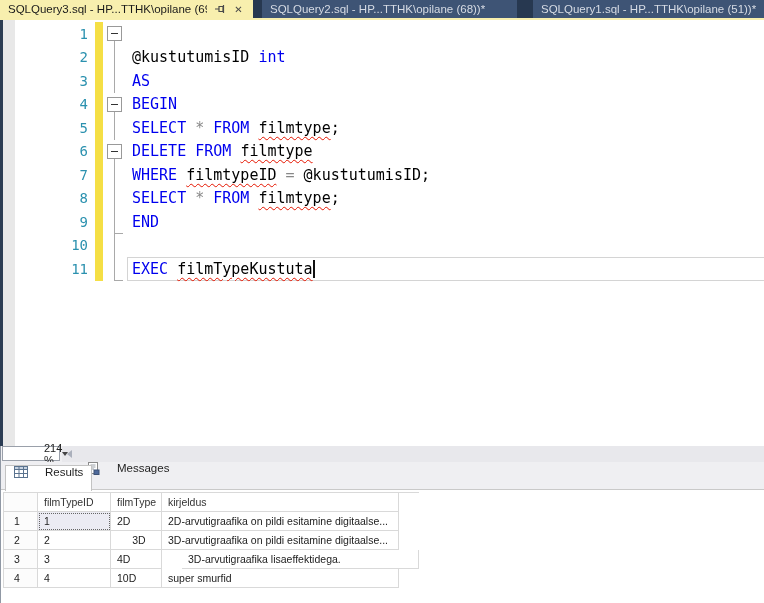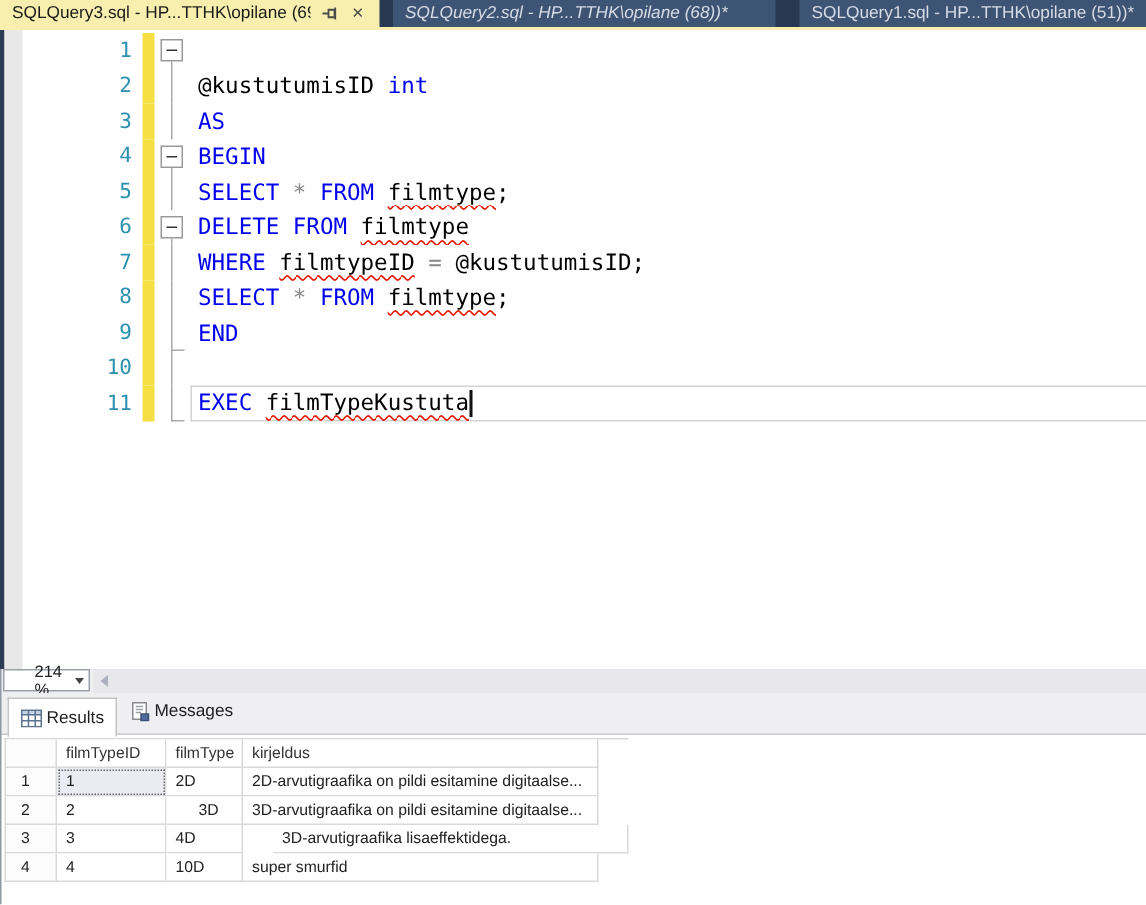--- a/index.html
+++ b/index.html
@@ -7,21 +7,21 @@
     font-family: "Liberation Sans", sans-serif; }
   #stage { position: relative; width: 764px; height: 603px; background:#fff; }
 
   
   .tabbar { position:absolute; left:0; top:0; width:764px; height:18px;
     background:#273850; display:flex; }
   .tab { height:18px; display:flex; align-items:center; gap:6px;
     padding:0 8px; font-size:11.5px; white-space:nowrap; overflow:hidden;
     color:#D6DBE4; background:#3E5475; cursor:default; }
   .tab:nth-child(1){ width:253px; }
-  .tab:nth-child(2){ width:255px; margin-left:9px;font-style:italic; }
+  .tab:nth-child(2){ width:255px; margin-left:9px; }
   .tab:nth-child(3){ margin-left:16px; flex:1;justify-content:flex-end; }
   .tab.active { background:#F8EFAE; color:#1A1A1A; }
   .tab .tlabel{ flex:1; overflow:hidden; white-space:nowrap; }
   .tab .ticon { width:13px; height:13px; display:flex; align-items:center; justify-content:center;
     color:#4A4A4A; font-size:10px; flex:0 0 auto; }
   .tab-underline { position:absolute; left:0; top:18px; width:764px; height:2px; background:#F8EFAE; }
 
   
   .editor { position:absolute; left:0; top:20px; width:764px; height:426px; background:#fff; }
   .edge-strip { position:absolute; left:0; top:0; width:3px; height:426px; background:#2B3C53; }
@@ -48,33 +48,33 @@
   .tk-err { color:#000; text-decoration-line:underline; text-decoration-style:wavy;
     text-decoration-color:#E51400; text-decoration-thickness:1px; text-underline-offset:3px; }
   .caret { display:inline-block; width:2px; height:18px; background:#111; vertical-align:middle; margin-left:0px; }
   .current-box { position:absolute; left:127px; right:0; height:24px;
     border:1px solid #D4D4D4; border-right:none; z-index:0; }
 
   
   .statusrow { position:absolute; left:0; top:446px; width:764px; height:16px; background:#EFEFF2; }
   .zoom-combo { position:absolute; left:2px; top:0px; width:58px; height:15px; background:#fff;
     border:1px solid #9AA0AA; display:flex; align-items:center; font-size:11px; color:#222; cursor:default; }
-  .zoom-value { flex:1; padding-left:20px; }
+  .zoom-value { flex:1; padding-left:1px;margin-left:40px; }
   .zoom-arrow { width:13px; height:100%; display:flex; align-items:center; justify-content:center; }
   .zoom-arrow::after { content:""; border-left:3.5px solid transparent; border-right:3.5px solid transparent;
     border-top:4px solid #444; }
   .hscroll { position:absolute; left:62px; right:0; top:0; height:16px; background:#E8E8EC; }
   .hs-left { position:absolute; left:5px; top:4px; width:0; height:0;
     border-top:4px solid transparent; border-bottom:4px solid transparent; border-right:5px solid #ABB0BC; }
 
   
   .results-strip { position:absolute; left:0; top:462px; width:764px; height:28px;
     background:#EFEFF2; border-bottom:1px solid #C9C9C9; }
-  .rtab { position:absolute; display:flex; align-items:center; gap:3px; font-size:11.5px;
-    color:#1E1E1E; padding:12px 8px; cursor:default; }
+  .rtab { position:absolute; display:flex; gap:17px; font-size:11.5px;
+    color:#1E1E1E; padding:0 8px; cursor:default; }
   .rtab.active { left:5px; top:3px; height:26px; background:#fff;
     border:1px solid #C3C3C3; border-bottom:none; z-index:2; }
   .rtab.inactive { left:79px; top:0; height:24px; }
   .rtab svg { flex:0 0 auto; }
 
   
   .grid-panel { position:absolute; left:0; top:491px; width:764px; height:112px; background:#fff; }
   .panel-left-edge { position:absolute; left:0; top:446px; width:1px; height:157px; background:#9098A4; }
   .grid { position:absolute; left:3px; top:1px; border-top:1px solid #D9D9D9; border-left:1px solid #D9D9D9;
     font-size:10.5px; color:#222; }

